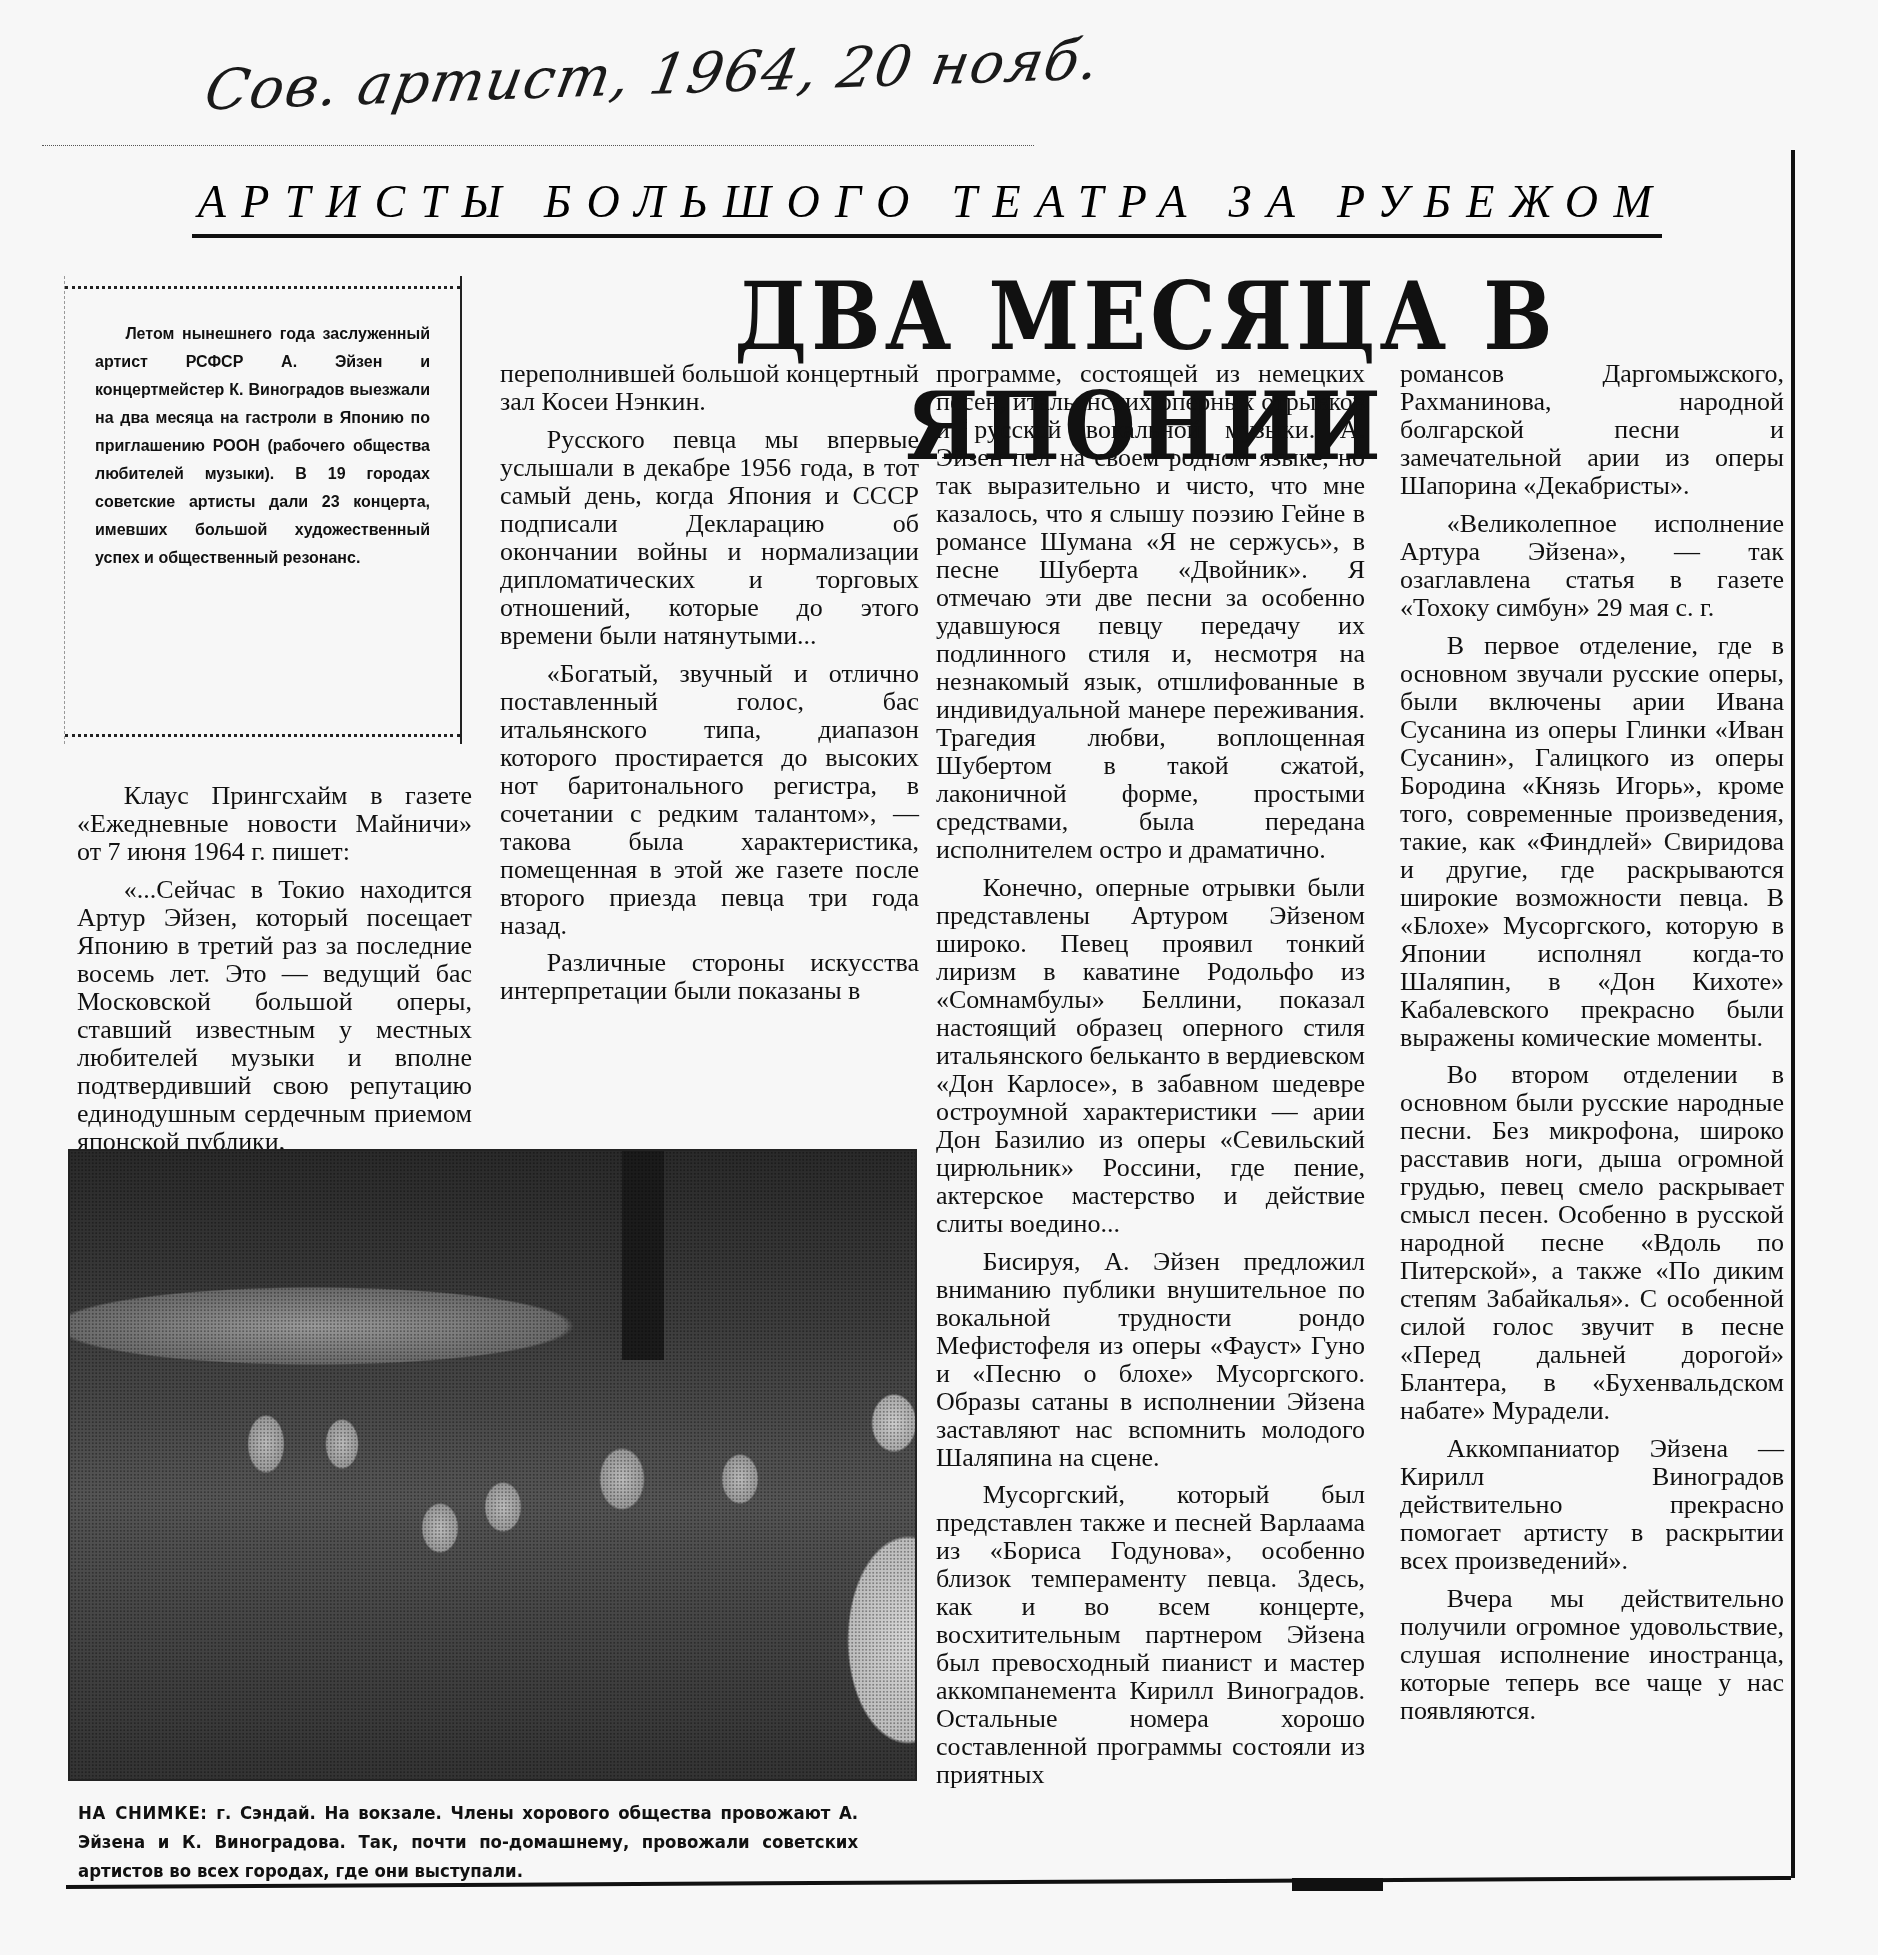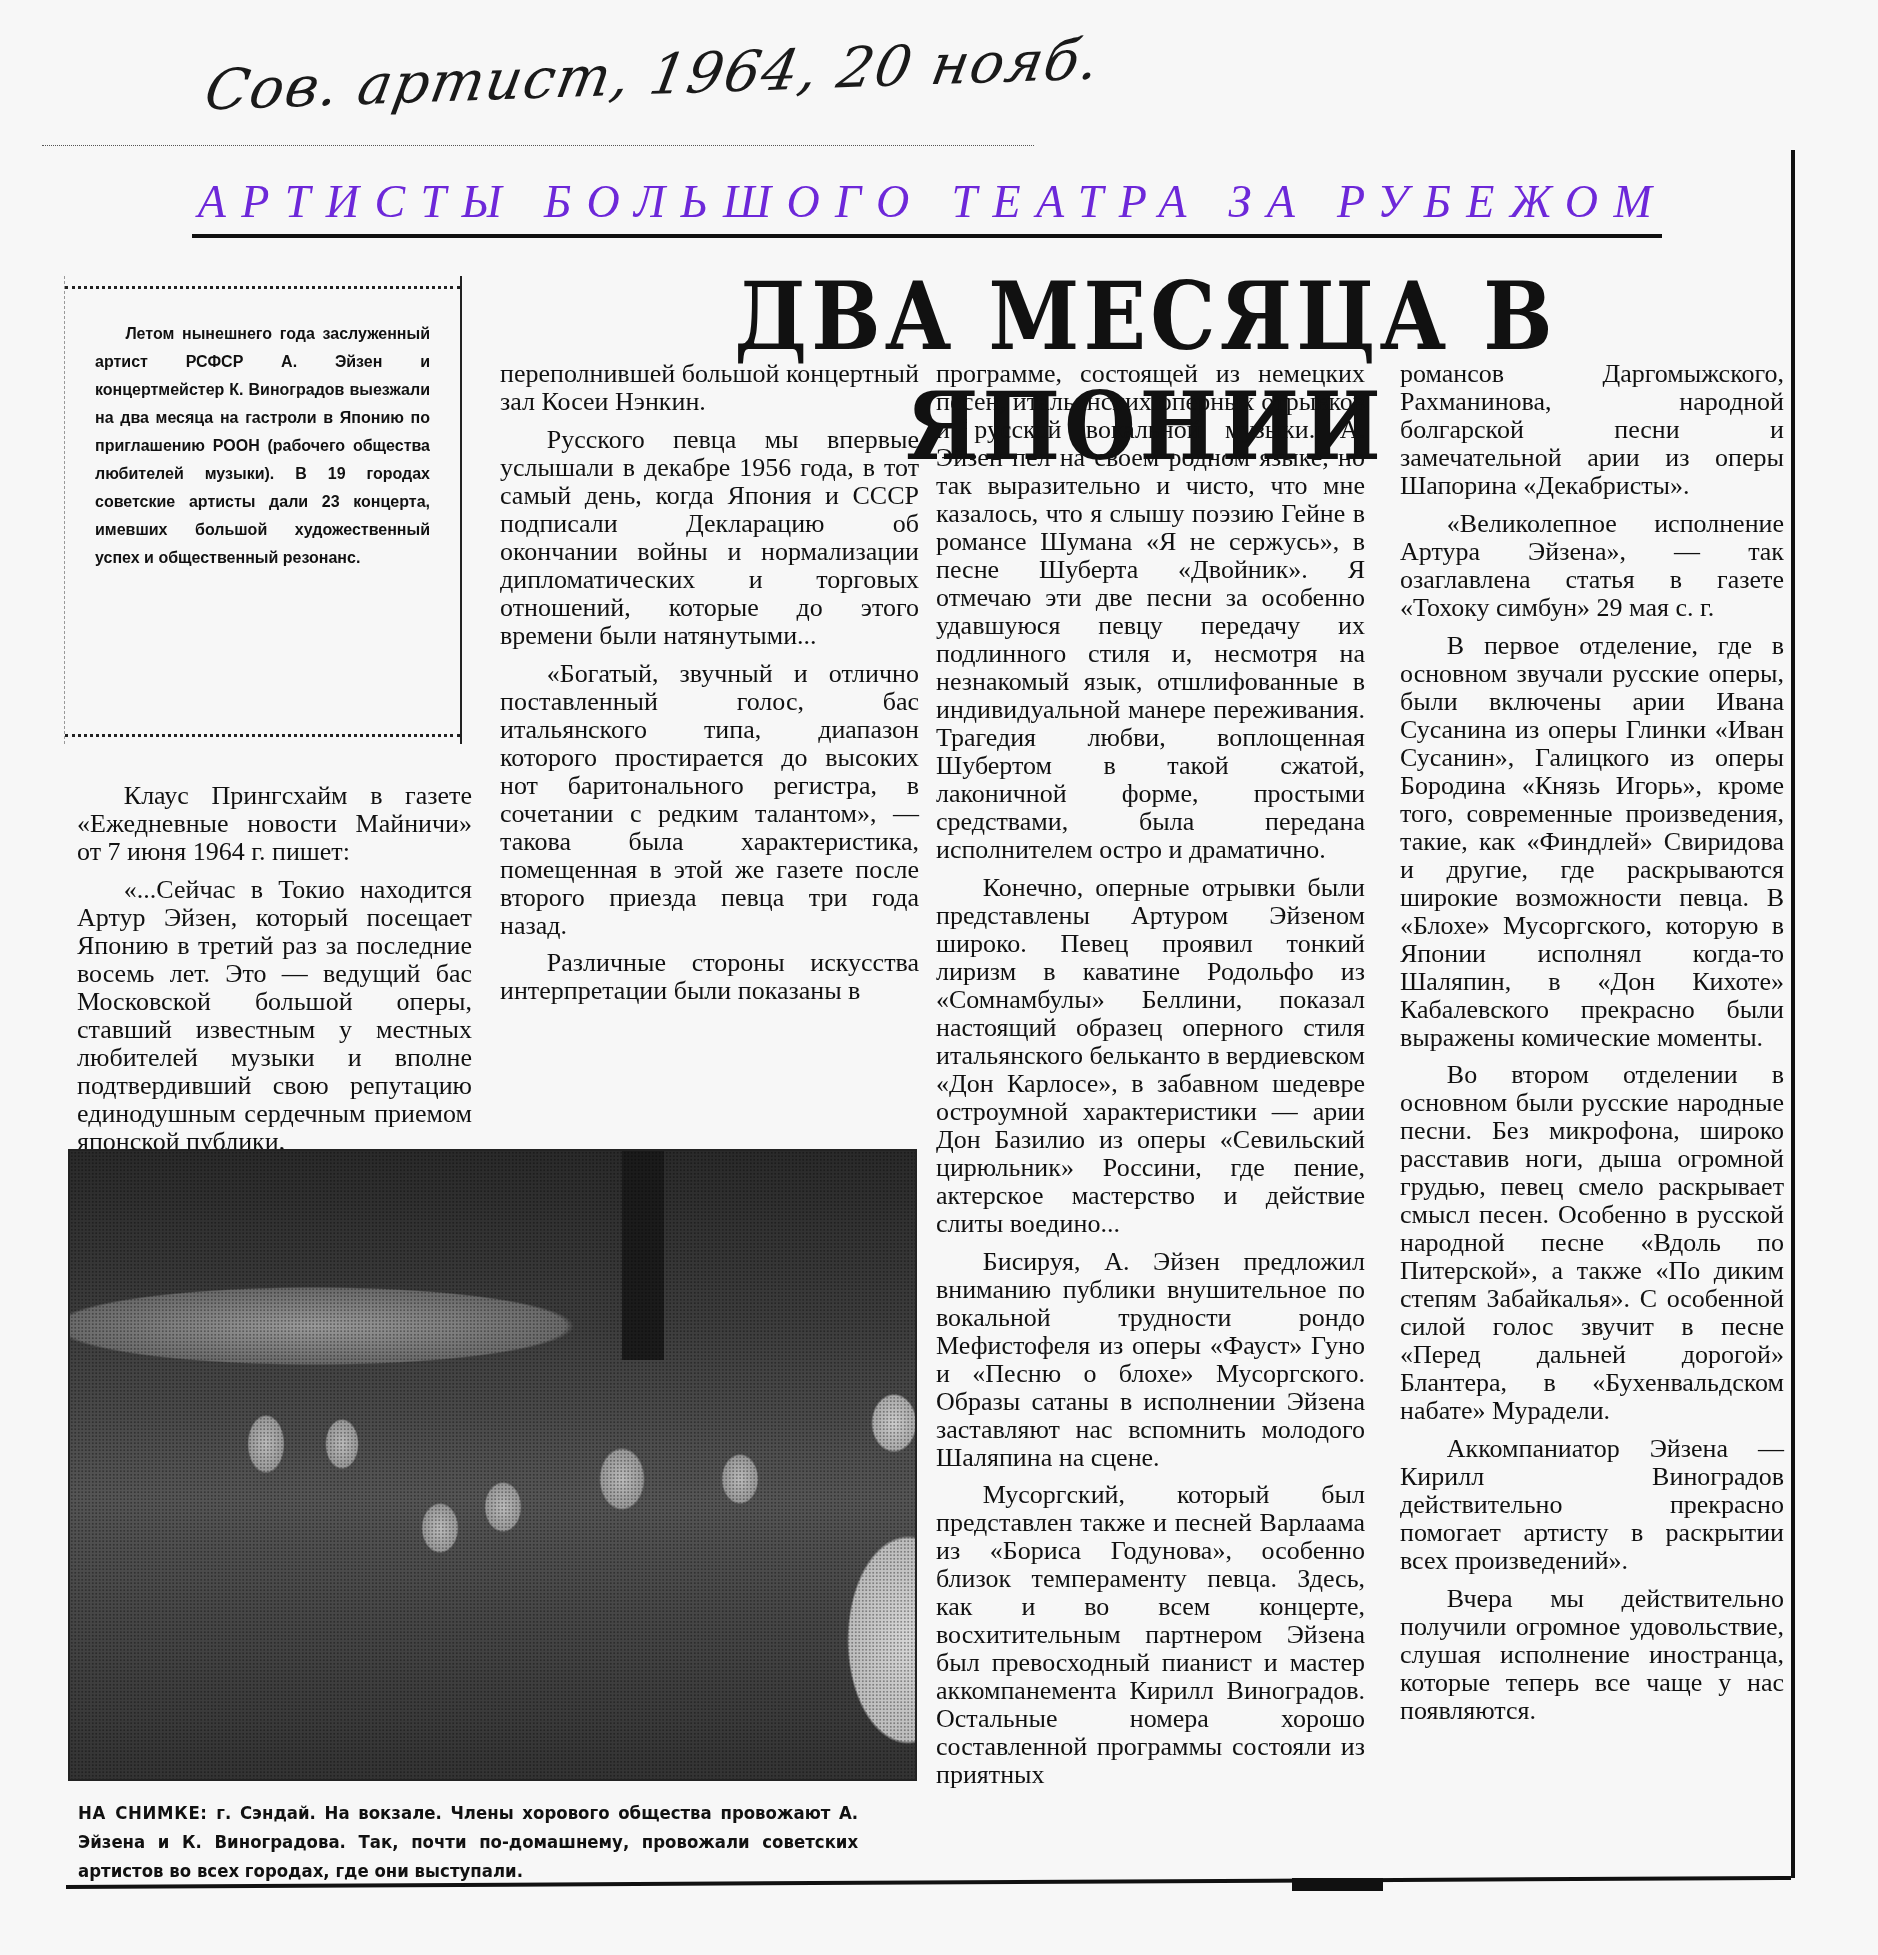--- a/index.html
+++ b/index.html
@@ -28,21 +28,21 @@
     position: absolute; left: 1791px; top: 150px; width: 4.2px; height: 1728px;
     background: #111;
   }
   .kicker {
     position: absolute; left: 189px; top: 175px; width: 1487px;
     text-align: center;
     font-family: "Liberation Serif", serif;
     font-style: italic;
     font-size: 46px;
     letter-spacing: 15.4px;
-    color: #6d28d9;
+    color: #000000;
   }
   .kicker-rule {
     position: absolute; left: 192px; top: 234px; width: 1470px; height: 3.5px;
     background: #111;
   }
   .headline {
     position: absolute; left: 566px; top: 260px; width: 1159px;
     text-align: center;
     font-family: "DejaVu Serif", serif;
     font-weight: bold;

